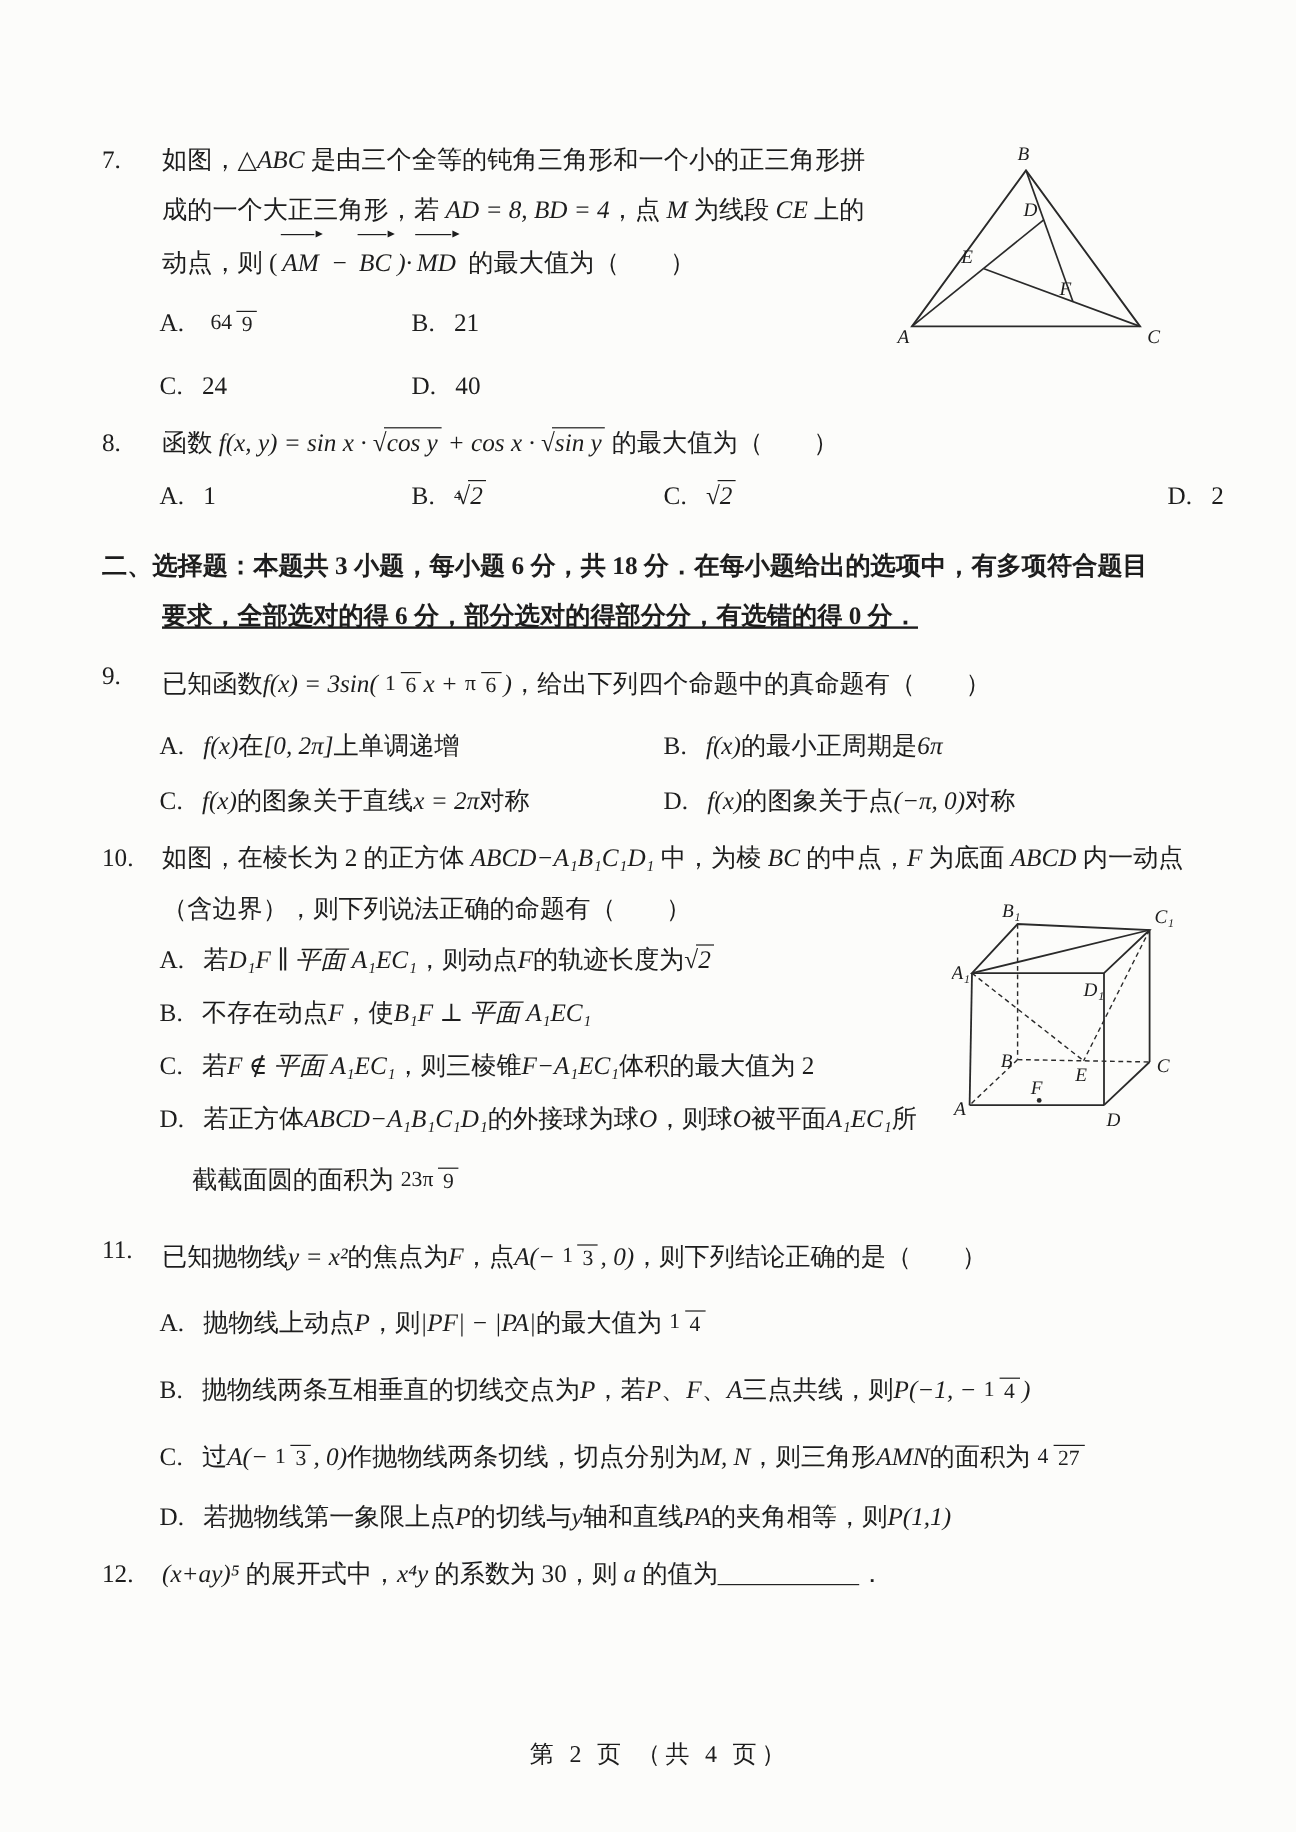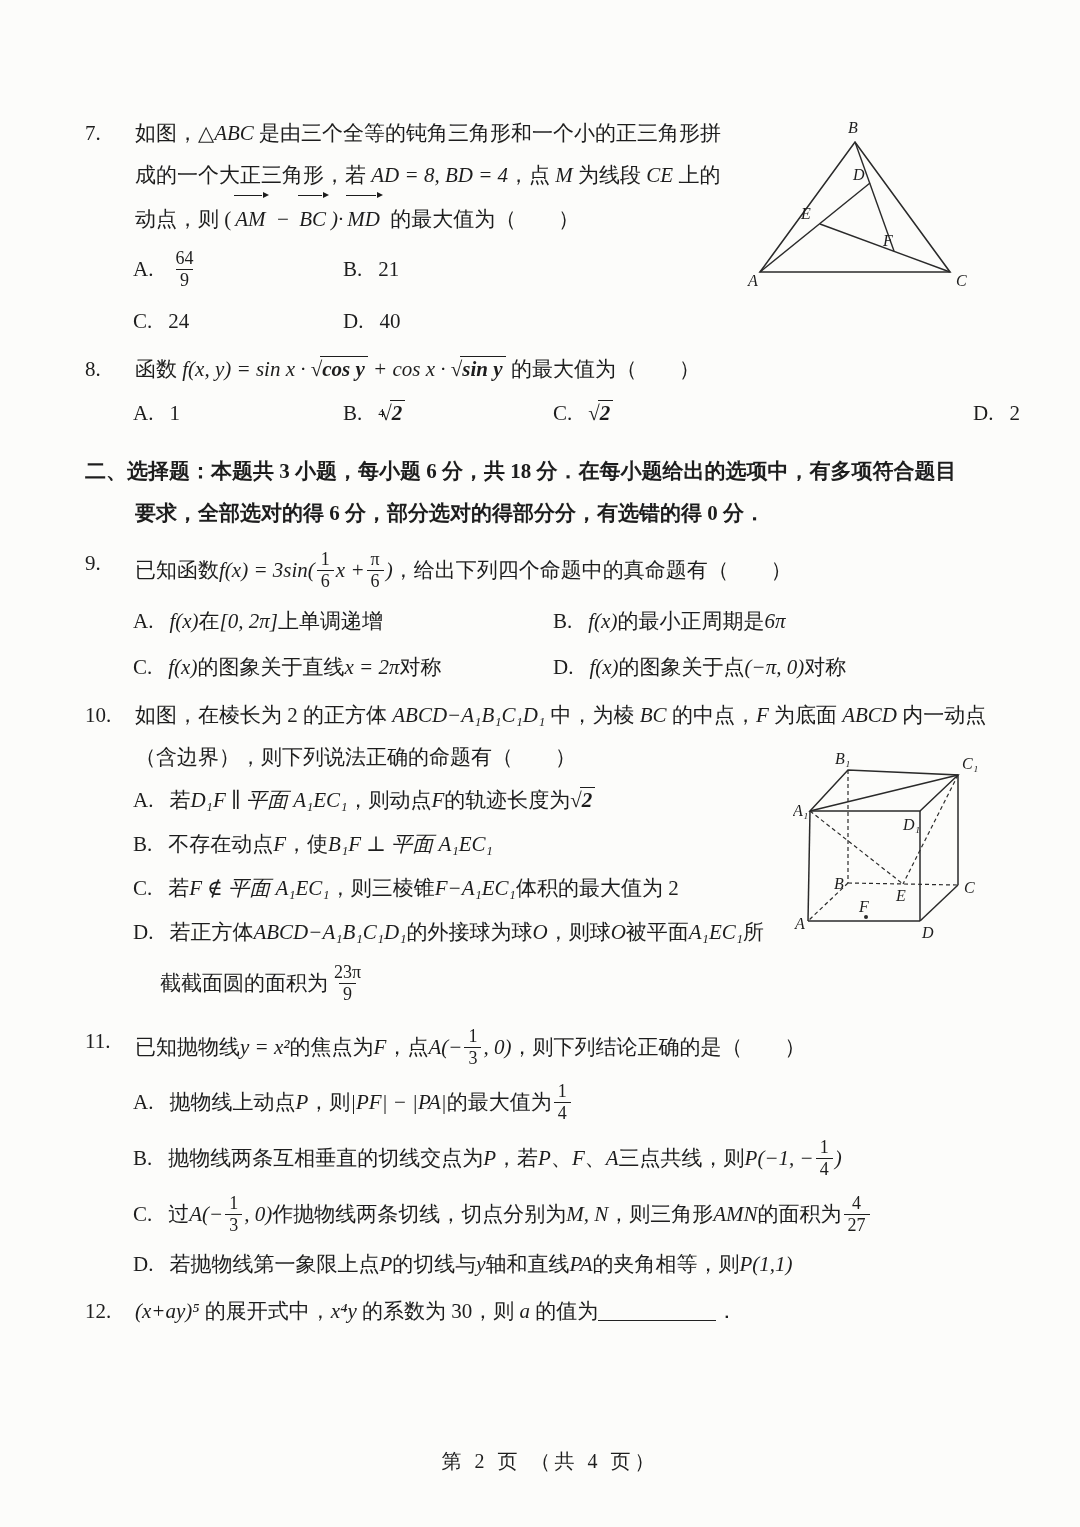--- a/index.html
+++ b/index.html
@@ -10,44 +10,44 @@
     font-size:21px;
   }
   .content{position:absolute;left:85px;top:112px;width:995px;}
   .q{display:grid;grid-template-columns:50px 1fr;}
   .qnum{line-height:2.0;text-align:left;}
   .qbody{}
   .line{white-space:nowrap;line-height:2.0;}
   .m{font-style:italic;}
   .cn{font-style:normal;}
   
-  .frac{display:inline-flex;flex-direction:column;align-items:center;vertical-align:middle;
+  .frac{display:inline-flex;flex-direction:row;align-items:center;vertical-align:middle;
         line-height:1.05;font-size:18px;margin:0 2px;font-style:normal;}
   .frac .num{padding:0 4px 1px 4px;}
   .frac .den{border-top:1.5px solid currentColor;padding:1px 4px 0 4px;}
   
   .sqrt{white-space:nowrap;font-style:normal;}
   .sqrt .sym{font-style:normal;}
-  .sqrt .under{border-top:1.5px solid currentColor;font-style:italic;padding:0 3px 0 2px;margin-left:-2px;font-weight:bold;}
+  .sqrt .under{border-top:1.5px solid currentColor;font-style:italic;padding:0 3px 0 2px;margin-left:-2px;}
   .rootn{font-size:12px;vertical-align:9px;margin-right:-4px;font-style:normal;}
   
   .vec{position:relative;display:inline-block;font-style:italic;margin:0 2px;padding:2px 3px 0 2px;font-family:Liberation Serif, serif;}
   .vec::before{content:"";position:absolute;left:1px;right:7px;top:-1px;border-top:1.4px solid currentColor;}
   .vec::after{content:"";position:absolute;right:0;top:-4.5px;width:0;height:0;
               border-top:3.5px solid transparent;border-bottom:3.5px solid transparent;border-left:6px solid currentColor;}
   
   .optrow{display:flex;align-items:center;margin-left:48px;min-height:46px;}
   .optrow .opt{display:flex;align-items:center;}
   .w210{width:210px;}
   .w420{width:420px;}
   .olabel{margin-right:16px;}
   .optline{white-space:nowrap;line-height:2.0;margin-left:48px;display:flex;align-items:center;min-height:44px;}
   .indent2{margin-left:75px;text-align:right;}
   .sechead{font-weight:bold;}
-  .secwrap{margin-left:50px;}
+  .secwrap{margin-left:50px;text-decoration:underline;}
   .blank{display:inline-block;width:118px;border-bottom:1.7px solid #222;transform:translateY(3px);}
   
   .fig{position:absolute;}
   .fig-tri{left:745px;top:112px;}
   .fig-cube{left:793px;top:736px;}
   .fig text{font-family:"Liberation Serif","DejaVu Serif",serif;font-style:italic;font-size:16px;fill:#1d1d1d;}
   .fig line,.fig path,.fig polygon{stroke:#2a2a2a;fill:none;}
   .footer{position:absolute;left:10px;top:1448px;width:100%;text-align:center;letter-spacing:4px;font-size:20px;}
   .mt4{margin-top:4px;} .mt8{margin-top:8px;} .mt14{margin-top:14px;} .mt40{margin-top:40px;}
 </style>

